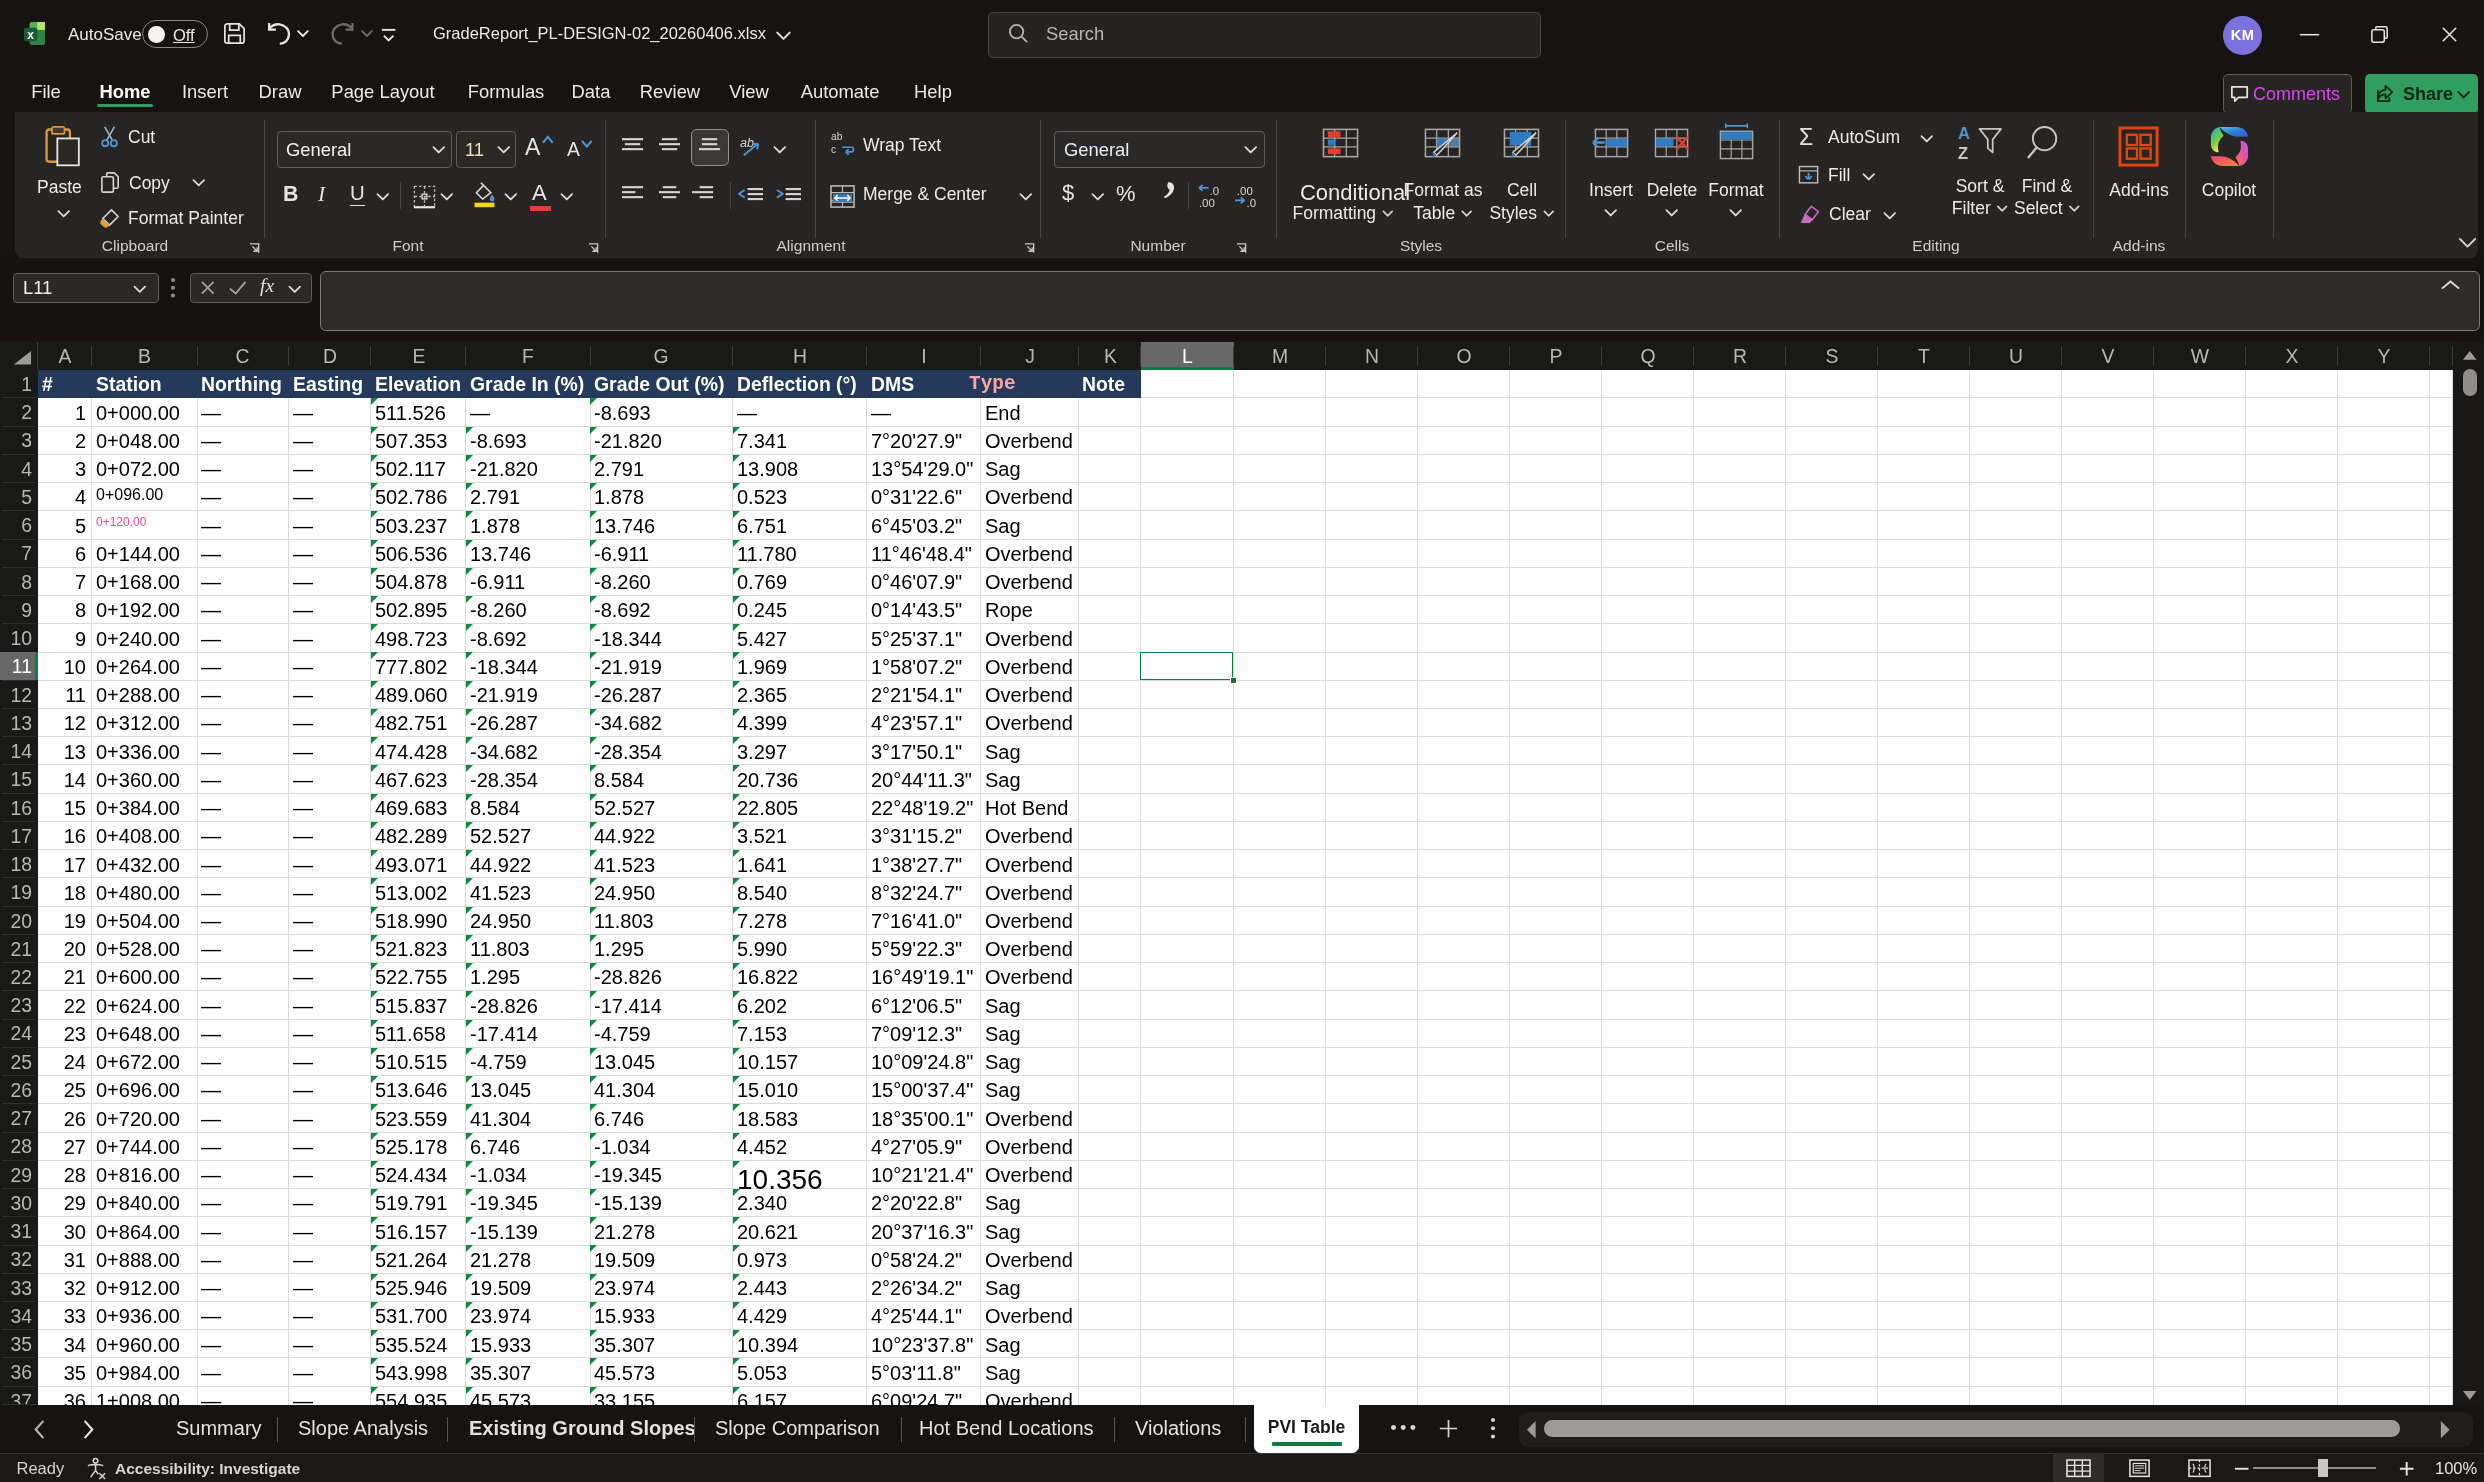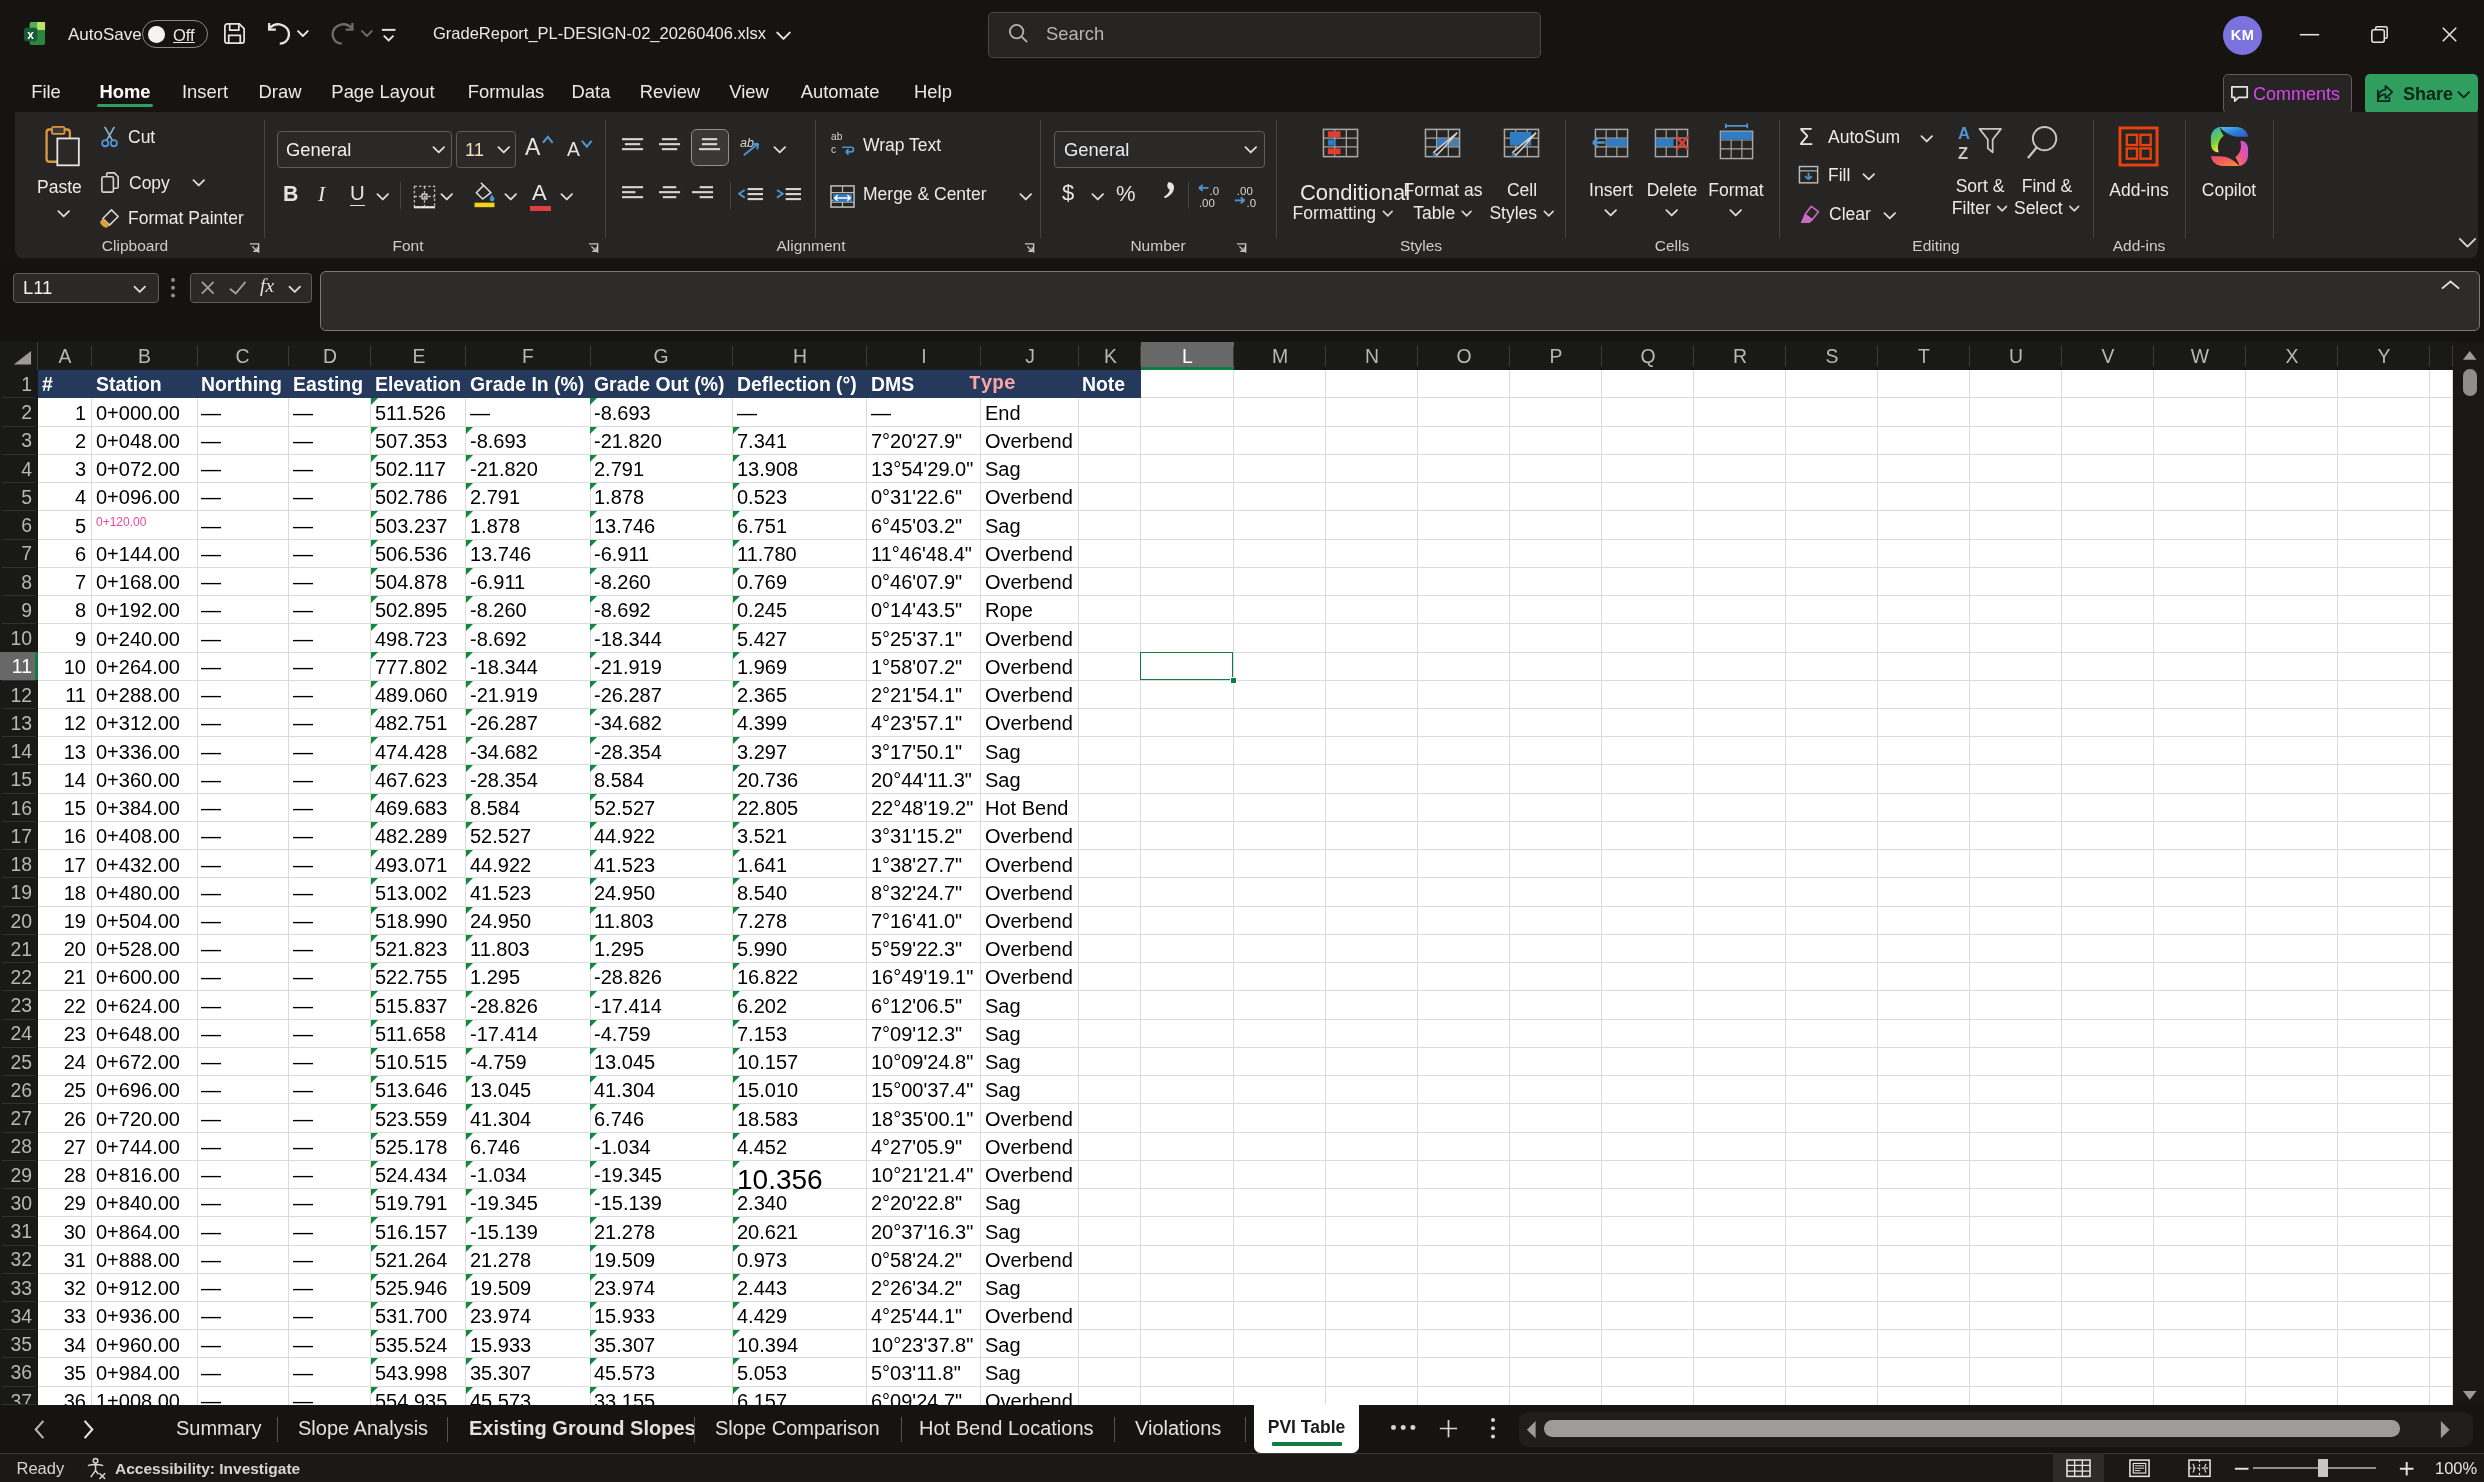--- a/index.html
+++ b/index.html
@@ -706,21 +706,21 @@
 <div class="a " style="left:470px;top:458px;font-size:20px;color:#000;">-21.820</div>
 <div class="a " style="left:594px;top:458px;font-size:20px;color:#000;">2.791</div>
 <div class="a " style="left:737px;top:458px;font-size:20px;color:#000;">13.908</div>
 <div class="a " style="left:871px;top:458px;font-size:20px;color:#000;">13°54'29.0"</div>
 <div class="a " style="left:985px;top:458px;font-size:20px;color:#000;">Sag</div>
 <div class="a tri" style="left:371px;top:455px;"></div>
 <div class="a tri" style="left:466px;top:455px;"></div>
 <div class="a tri" style="left:590px;top:455px;"></div>
 <div class="a tri" style="left:733px;top:455px;"></div>
 <div class="a " style="left:38px;top:486px;width:48px;text-align:right;font-size:20px;color:#000;">4</div>
-<div class="a " style="left:96px;top:486px;font-size:20px;color:#000;">0+096.00</div>
+<div class="a " style="left:96px;top:486px;font-size:16px;color:#000;">0+096.00</div>
 <div class="a " style="left:201px;top:486px;font-size:20px;color:#000;">—</div>
 <div class="a " style="left:293px;top:486px;font-size:20px;color:#000;">—</div>
 <div class="a " style="left:375px;top:486px;font-size:20px;color:#000;">502.786</div>
 <div class="a " style="left:470px;top:486px;font-size:20px;color:#000;">2.791</div>
 <div class="a " style="left:594px;top:486px;font-size:20px;color:#000;">1.878</div>
 <div class="a " style="left:737px;top:486px;font-size:20px;color:#000;">0.523</div>
 <div class="a " style="left:871px;top:486px;font-size:20px;color:#000;">0°31'22.6"</div>
 <div class="a " style="left:985px;top:486px;font-size:20px;color:#000;">Overbend</div>
 <div class="a tri" style="left:371px;top:483px;"></div>
 <div class="a tri" style="left:466px;top:483px;"></div>

